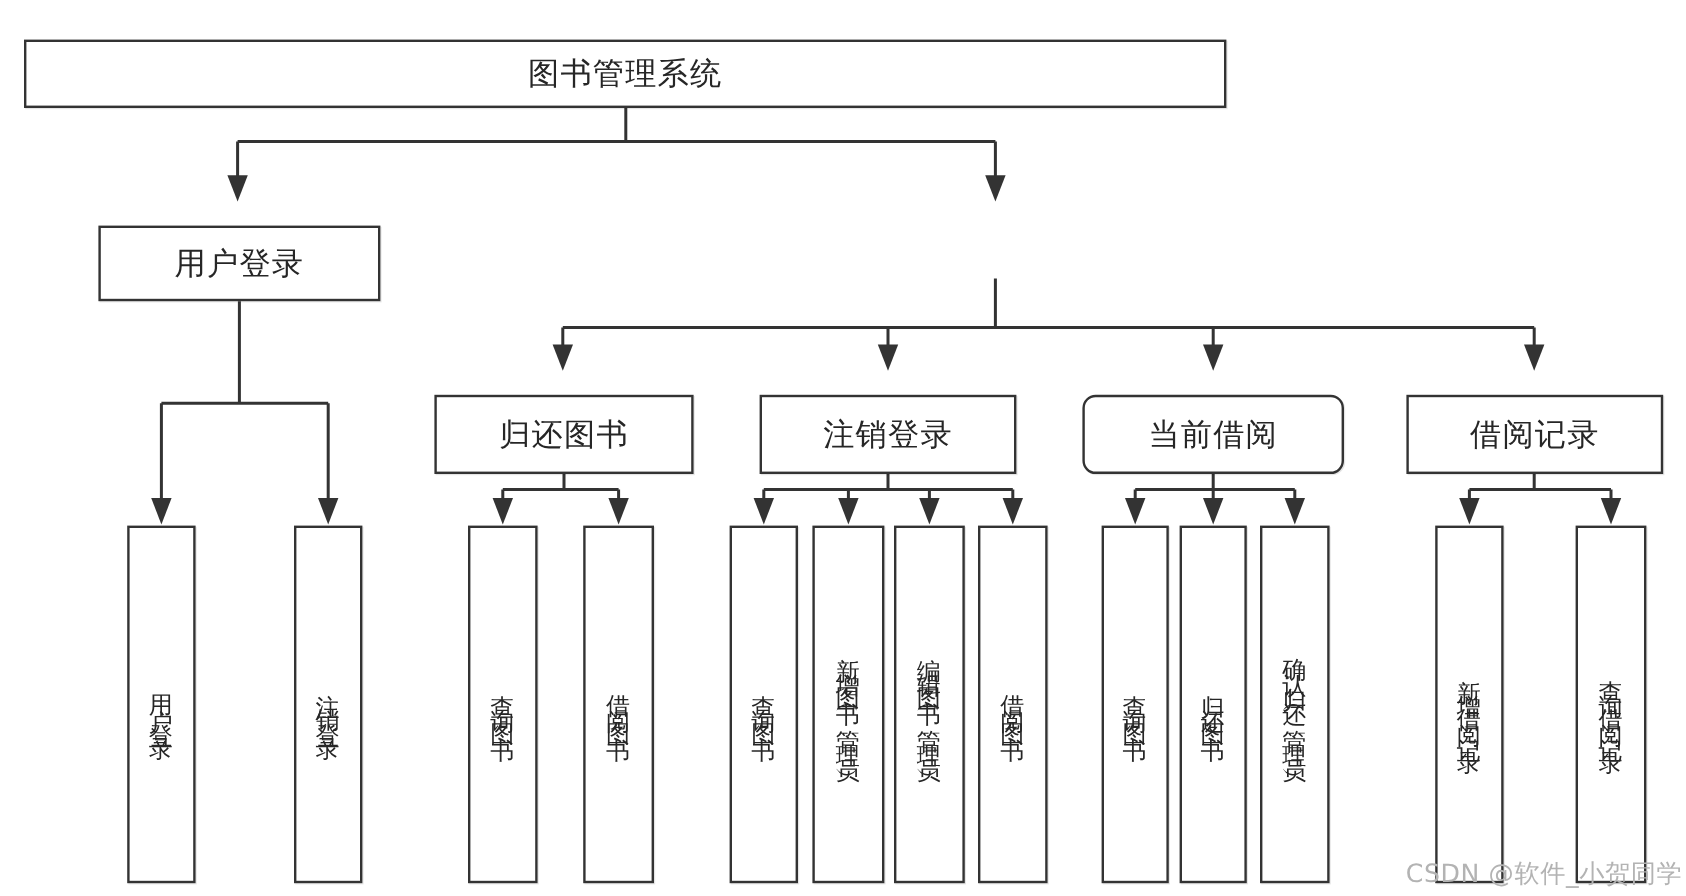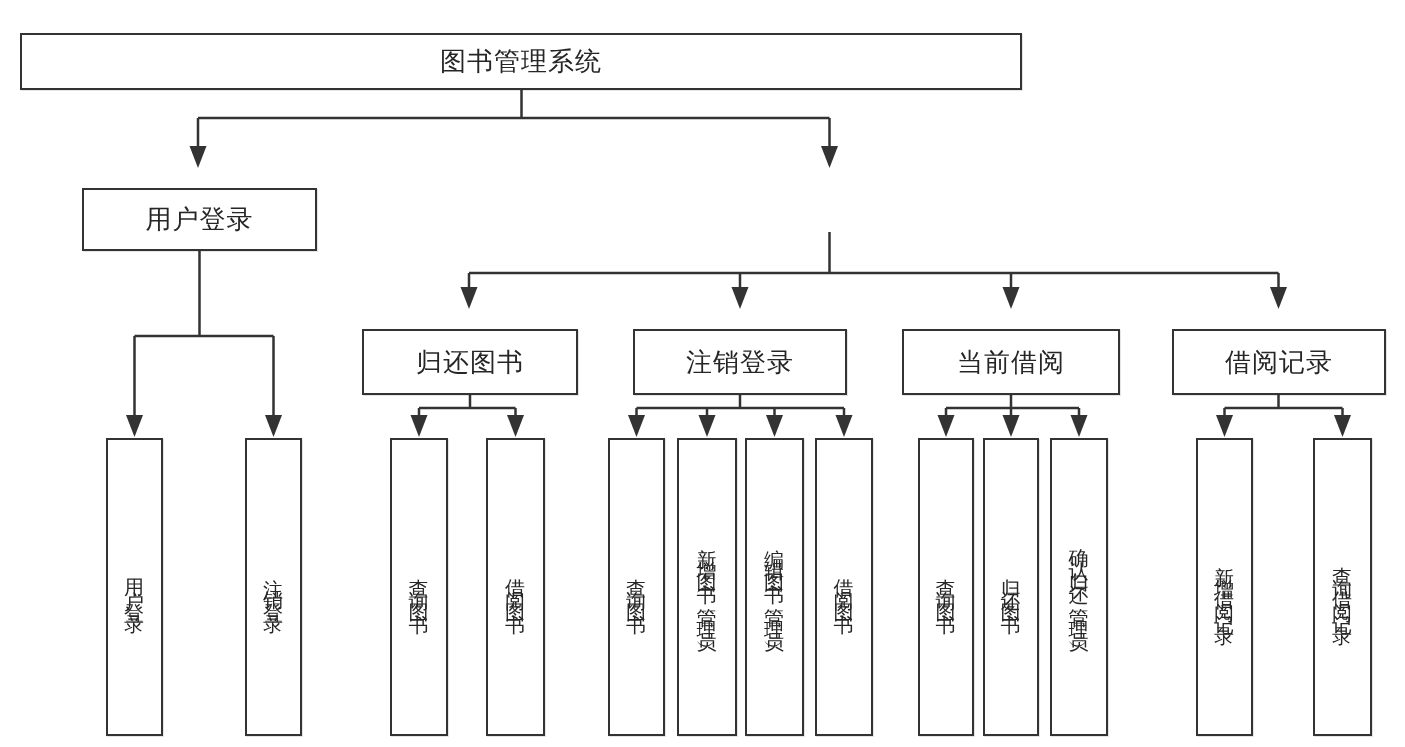--- a/index.html
+++ b/index.html
@@ -109,35 +109,36 @@
       <use href="#arr" class="arrowhead" x="1342.5" y="437"></use>
     </g>
   </svg>
 
   <div class="box h-box" style="left:20px; top:14px; width:1002px; height:57px;">图书管理系统</div>
 
   <div class="box h-box" style="left:82px; top:169px; width:235px; height:63px;">用户登录</div>
 
   <div class="box h-box" style="left:362px; top:310px; width:216px; height:66px;">归还图书</div>
   <div class="box h-box" style="left:633px; top:310px; width:214px; height:66px;">注销登录</div>
-  <div class="box h-box" style="left:902px; top:310px; width:218px; height:66px;">当前借阅</div>
+  <div class="box h-box" style="left:902px; top:310px; width:218px; height:66px;border-radius:11px;">当前借阅</div>
   <div class="box h-box" style="left:1172px; top:310px; width:214px; height:66px;">借阅记录</div>
 
   <div class="box v-box" style="left:106px; top:438px; width:57px; height:298px;">用户登录</div>
   <div class="box v-box" style="left:245px; top:438px; width:57px; height:298px;">注销登录</div>
 
   <div class="box v-box" style="left:390px; top:438px; width:58px; height:298px;">查询图书</div>
   <div class="box v-box" style="left:486px; top:438px; width:59px; height:298px;">借阅图书</div>
 
   <div class="box v-box" style="left:608px; top:438px; width:57px; height:298px;">查询图书</div>
   <div class="box v-box" style="left:677px; top:438px; width:60px; height:298px;">新增图书（管理员）</div>
   <div class="box v-box" style="left:745px; top:438px; width:59px; height:298px;">编辑图书（管理员）</div>
   <div class="box v-box" style="left:815px; top:438px; width:58px; height:298px;">借阅图书</div>
 
   <div class="box v-box" style="left:918px; top:438px; width:56px; height:298px;">查询图书</div>
   <div class="box v-box" style="left:983px; top:438px; width:56px; height:298px;">归还图书</div>
   <div class="box v-box" style="left:1050px; top:438px; width:58px; height:298px;">确认归还（管理员）</div>
 
   <div class="box v-box" style="left:1196px; top:438px; width:57px; height:298px;">新增借阅记录</div>
   <div class="box v-box" style="left:1313px; top:438px; width:59px; height:298px;">查询借阅记录</div>
 
+  <div class="watermark">CSDN @软件_小贺同学</div>
 
 </div>
 
 </body></html>

